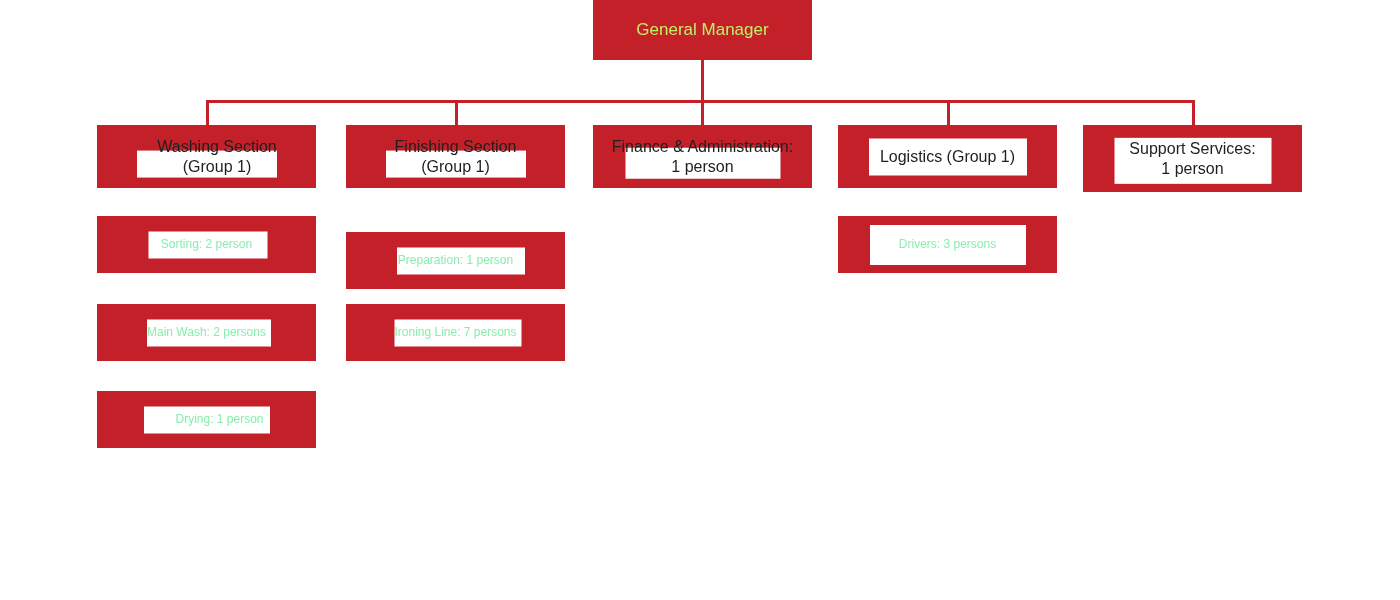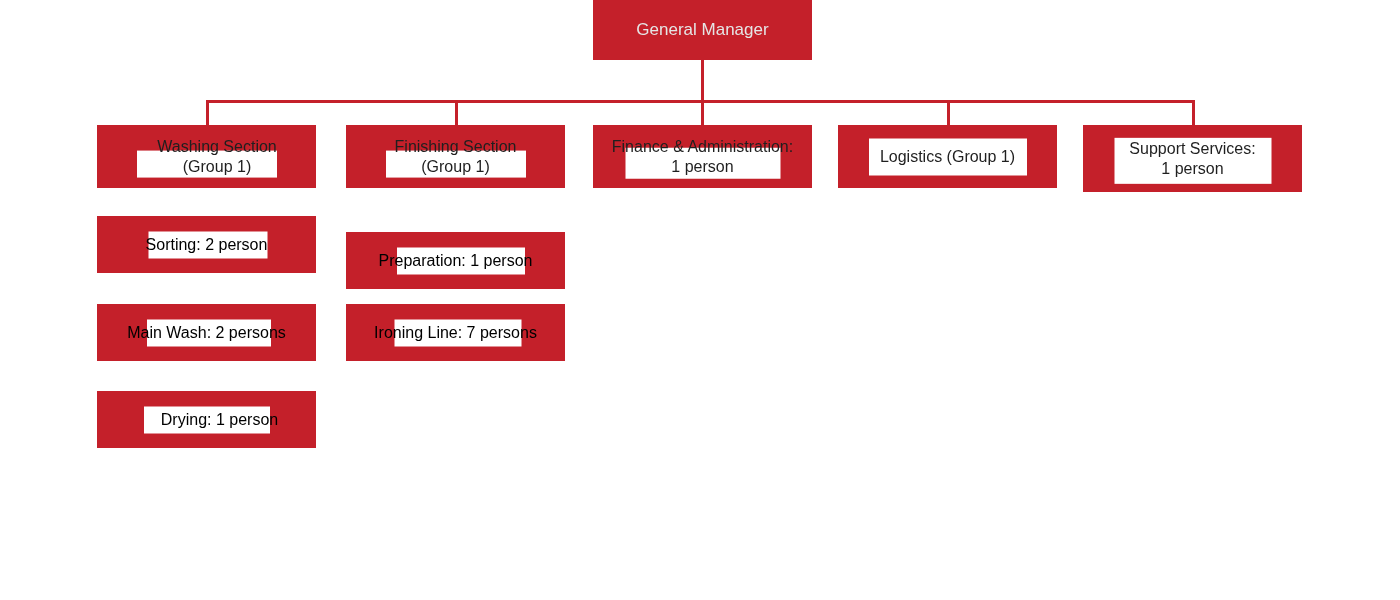--- a/index.html
+++ b/index.html
@@ -57,34 +57,34 @@
     position: relative;
     z-index: 2;
     text-align: center;
     line-height: 1.22;
     white-space: pre-line;
     pointer-events: none;
   }
 
   
   .node.root .node-label {
-    color: #e5e5e5;
+    color: #bef264;
     font-size: 17px;
   }
 
   
   .node.level2 .node-label {
     color: #1f1f1f;
     font-size: 16px;
   }
 
   
   .node.level3 .node-label {
-    color: #000000;
-    font-size: 16px;
+    color: #86efac;
+    font-size: 12px;
   }
 </style>
 </head>
 <body>
 
 <div id="chart-canvas">
     <div class="connector" style="left: 701px; top: 60px; width: 3px; height: 40px;"></div>
     <div class="connector" style="left: 207px; top: 100px; width: 986px; height: 3px;"></div>
     <div class="connector" style="left: 206px; top: 100px; width: 3px; height: 25px;"></div>
     <div class="connector" style="left: 455px; top: 100px; width: 3px; height: 25px;"></div>
@@ -126,18 +126,22 @@
     </div>
     <div class="node level2" style="left: 593px; top: 125px; width: 219px; height: 63px;">
       <div class="plate two-line-plate" style="width: 155px; height: 31px; margin-left: 0px; margin-top: 5px;"></div>
       <div class="node-label">Finance &amp; Administration:
 1 person</div>
     </div>
     <div class="node level2" style="left: 838px; top: 125px; width: 219px; height: 63px; align-items: center;">
       <div class="plate" style="width: 158px; height: 37px; margin-left: 0px; margin-top: 0px;"></div>
       <div class="node-label">Logistics (Group 1)</div>
     </div>
+    <div class="node level3" style="left: 838px; top: 216px; width: 219px; height: 57px;">
+      <div class="plate" style="width: 156px; height: 40px; margin-left: 0px; margin-top: 0px;"></div>
+      <div class="node-label">Drivers: 3 persons</div>
+    </div>
     <div class="node level2" style="left: 1083px; top: 125px; width: 219px; height: 67px;">
       <div class="plate two-line-plate" style="width: 157px; height: 46px; margin-left: 0px; margin-top: 0px;"></div>
       <div class="node-label">Support Services:
 1 person</div>
     </div>
   </div>
 
 </body></html>

